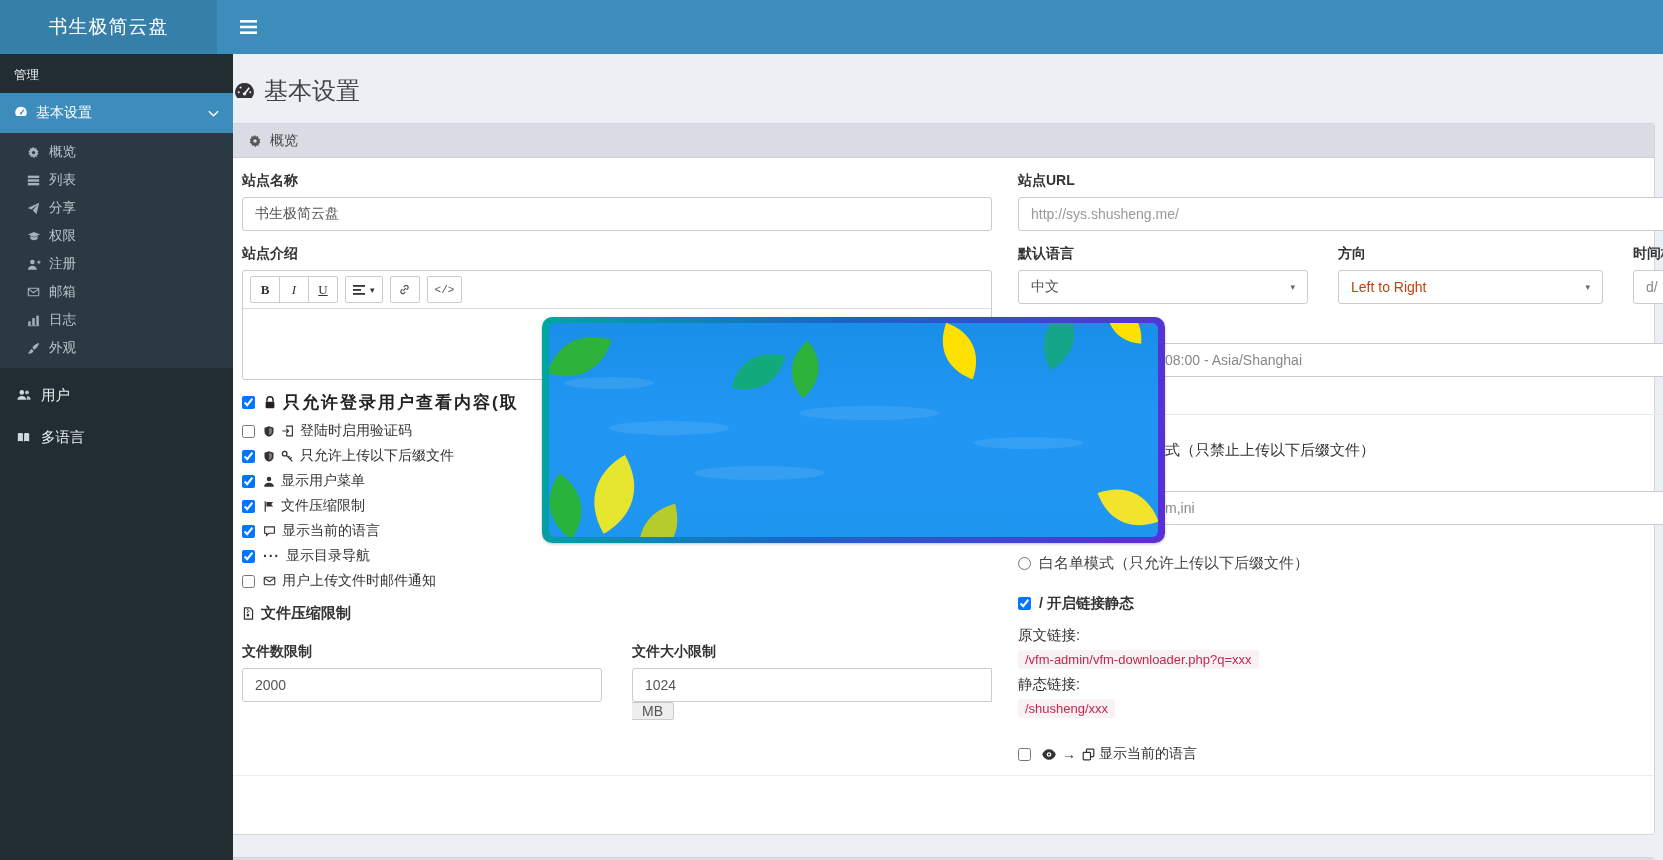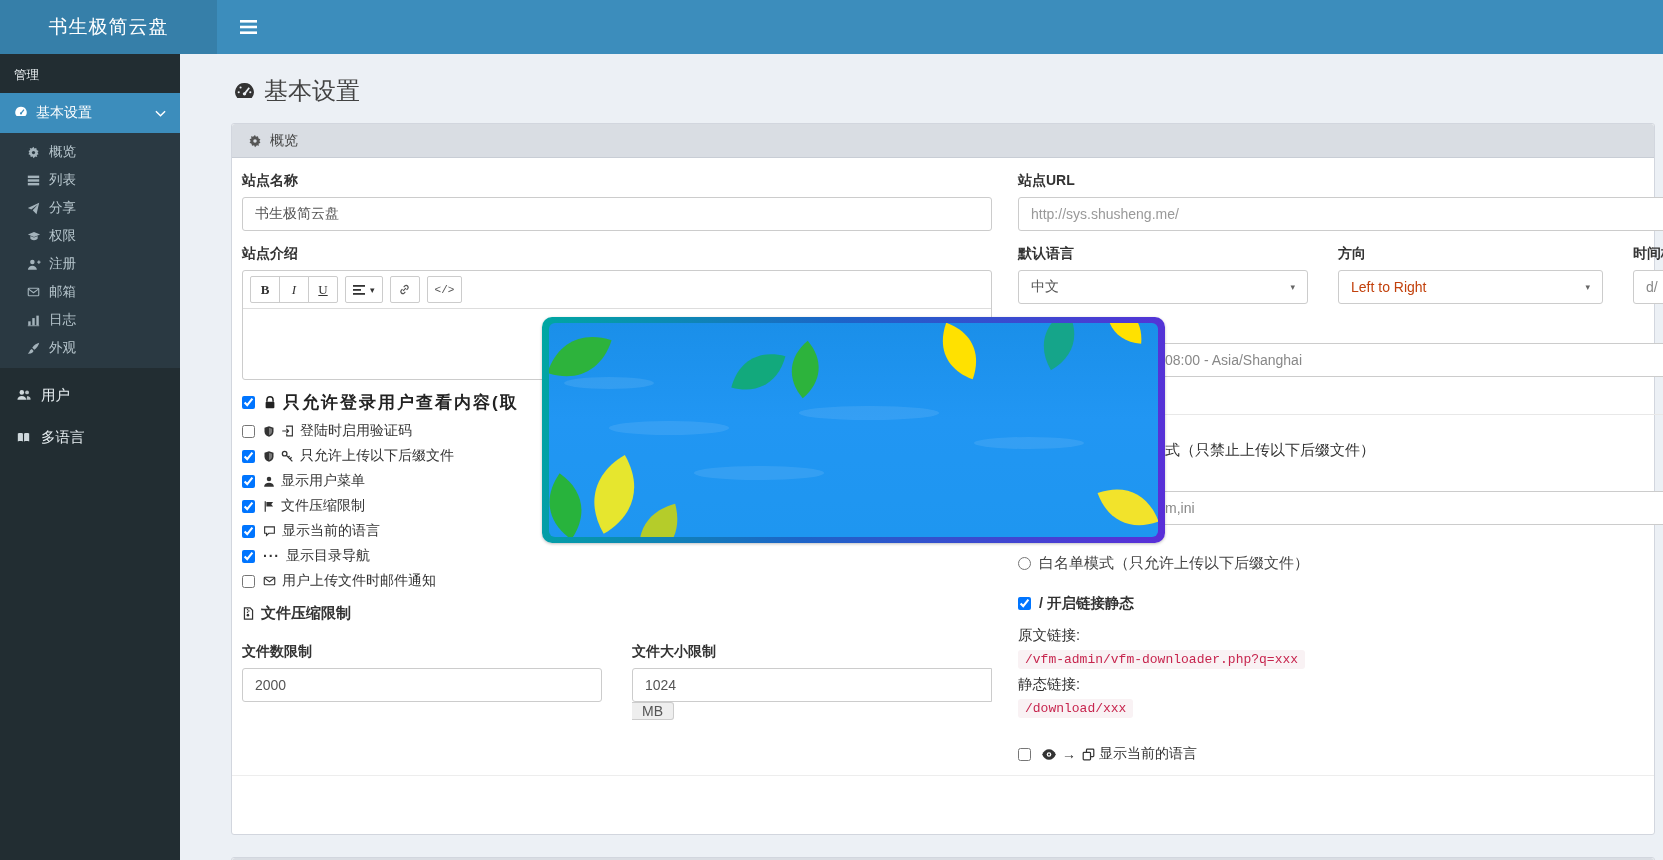--- a/index.html
+++ b/index.html
@@ -6,21 +6,21 @@
   html,body { width:1663px; height:860px; overflow:hidden; }
   body { background:#ecf0f5; font-family:"Liberation Sans",sans-serif; color:#333; position:relative; font-size:14px; }
 
   
   .navbar { height:54px; display:flex; }
   .logo { width:217px; background:#367fa9; color:#fff; font-size:19px; display:flex; align-items:center; justify-content:center; letter-spacing:1px; }
   .navrest { flex:1; background:#3c8dbc; display:flex; align-items:center; padding-left:14px; }
   .hamburger { width:34px; height:34px; display:flex; align-items:center; justify-content:center; cursor:pointer; color:#fff; }
 
   
-  .sidebar { position:absolute; left:0; top:54px; bottom:0; width:180px; background:#222d32; }
+  .sidebar { position:absolute; left:0; top:54px; bottom:0; width:233px; background:#222d32; }
   .sb-label { padding:13px 14px 9px; font-size:12.5px; color:#e8eef0; }
   .sb-active { background:#3c8dbc; color:#fff; height:40px; display:flex; align-items:center; padding:0 14px; font-size:14px; cursor:pointer; }
   .sb-active .txt { margin-left:8px; flex:1; }
   .sb-sub { background:#2a3942; padding:5px 0 6px; }
   .sb-subitem { height:28px; display:flex; align-items:center; padding-left:25px; color:#b8c7ce; font-size:13.5px; cursor:pointer; }
   .sb-subitem .ic { width:17px; margin-right:7px; display:flex; justify-content:center; color:#a4b3bb; }
   .sb-item { height:38px; display:flex; align-items:center; padding-left:14px; color:#e6edf0; font-size:14.5px; cursor:pointer; }
   .sb-item .ic { width:19px; margin-right:8px; display:flex; justify-content:center; color:#cfd8dc; }
   .mt8{margin-top:8px;} .mt4{margin-top:4px;}
 
@@ -55,21 +55,21 @@
   .tz-select .val { margin-left:134px; color:#888; }
 
   .hr { border:none; border-top:1px solid #e8e8e8; margin:37px 0 0; }
   .blk-row { margin-top:26px; padding-left:147px; font-size:15px; color:#333; }
   .ext-input { margin-top:31px; padding-left:146px; color:#888; }
   .radio-row { margin-top:29px; display:flex; align-items:center; font-size:15px; color:#444; }
   .radio-row input { margin-right:8px; width:13px; height:13px; }
   .static-row { margin-top:21px; display:flex; align-items:center; font-weight:bold; font-size:14.5px; }
   .static-row input { margin-right:8px; width:13px; height:13px; }
   .linkp { margin-top:13px; font-size:14.5px; color:#333; }
-  .codeln { display:inline-block; margin-top:5px; font-family:Liberation Mono, monospace; font-size:13px; color:#c7254e; background:#f9f2f4; padding:2px 7px; border-radius:3px; }
+  .codeln { display:inline-block; margin-top:5px; font-family:Liberation Sans, sans-serif; font-size:13px; color:#c7254e; background:#f9f2f4; padding:2px 7px; border-radius:3px; }
   .dl-row { margin-top:27px; display:flex; align-items:center; font-size:14px; color:#333; }
   .dl-row input { margin-right:7px; width:13px; height:13px; }
   .dl-row .ic { margin:0 4px; display:flex; color:#333; }
   .arrow { font-size:14px; margin:0 2px; }
 
   
   .editor { border:1px solid #ccc; border-radius:3px; margin-top:0; }
   .toolbar { padding:5px 7px; border-bottom:1px solid #ddd; display:flex; gap:7px; }
   .bgroup { display:flex; }
   .ebtn { height:27px; min-width:30px; border:1px solid #ccc; background:#fff; font-size:13px; color:#333; display:flex; align-items:center; justify-content:center; padding:0 7px; cursor:pointer; }
@@ -497,21 +497,21 @@
           <input type="checkbox" checked="" style="">
           <span>/ 开启链接静态</span>
         </div>
 
         <div class="linkp">
           <div>原文链接:</div>
           <span class="codeln">/vfm-admin/vfm-downloader.php?q=xxx</span>
         </div>
         <div class="linkp" style="margin-top:6px;">
           <div>静态链接:</div>
-          <span class="codeln">/download/xxx</span>
+          <span class="codeln">/shusheng/xxx</span>
         </div>
 
         <div class="dl-row">
           <input type="checkbox" style="">
           <span class="ic">
               <svg width="14" height="11" viewBox="0 0 16 12">
                 <path fill="#333" d="M8 0C4.5 0 1.6 2.3.3 6c1.3 3.7 4.2 6 7.7 6s6.4-2.3 7.7-6C14.4 2.3 11.5 0 8 0z"></path>
                 <circle cx="8" cy="6" r="2.6" fill="#fff"></circle>
                 <circle cx="8" cy="6" r="1.2" fill="#333"></circle>
               </svg>

